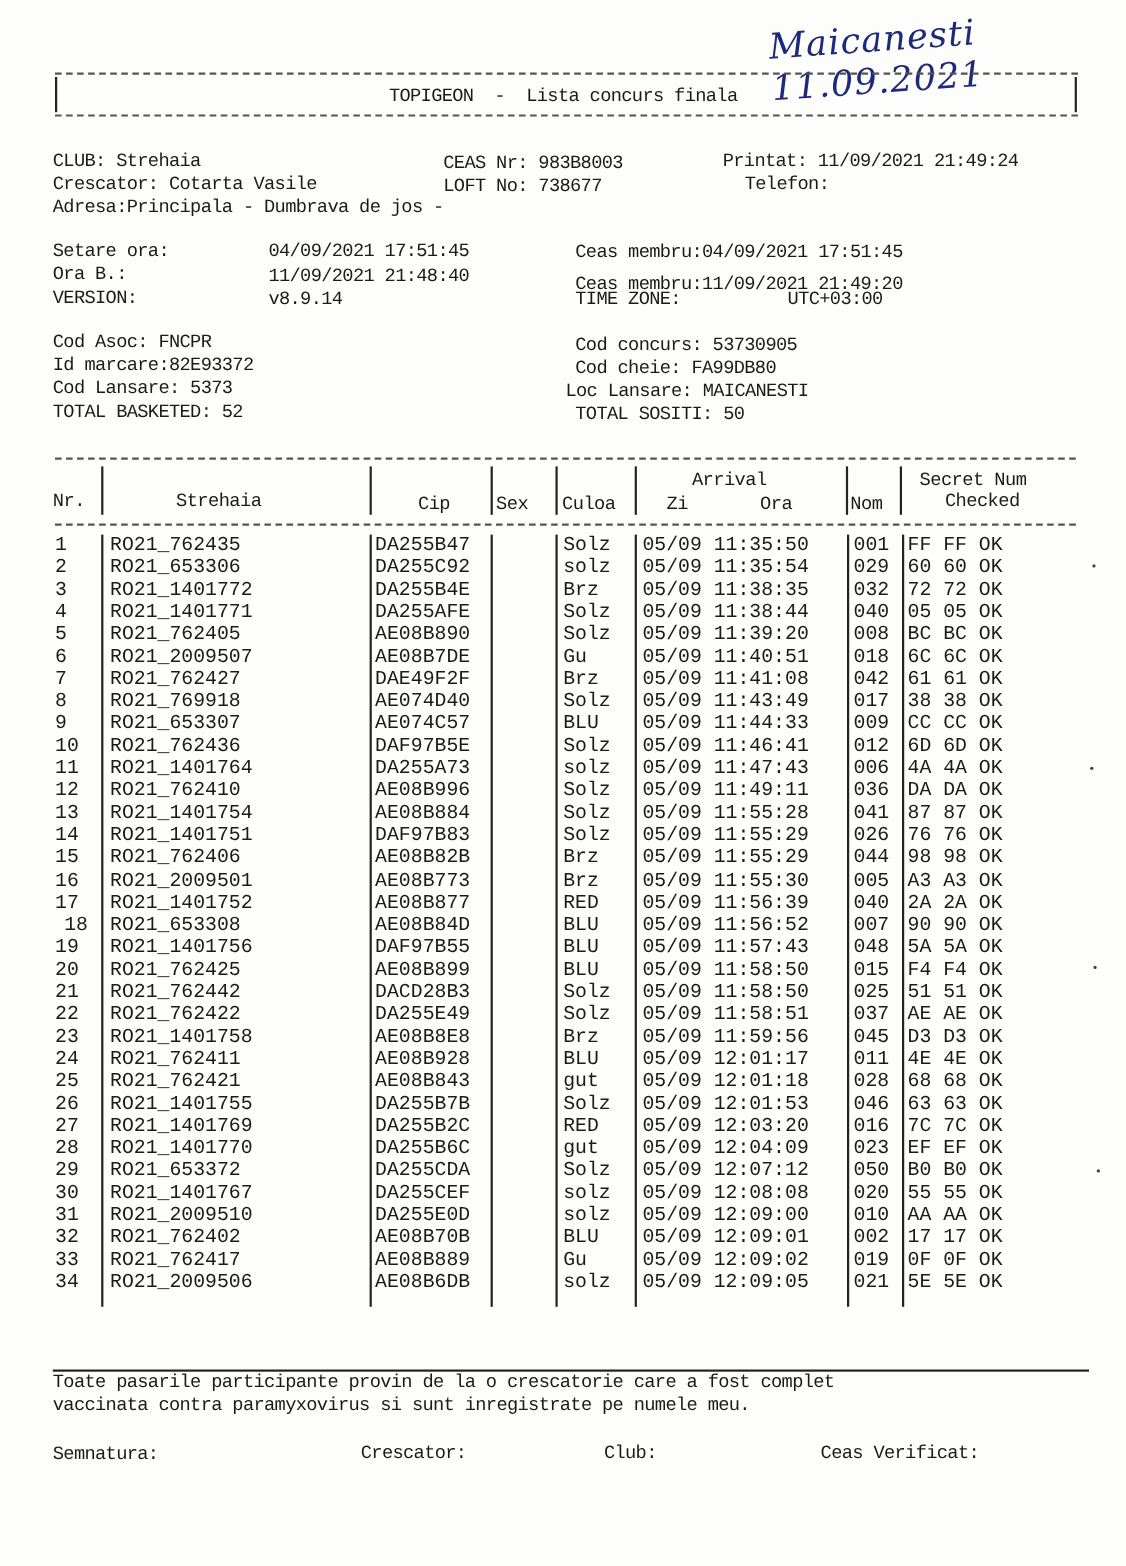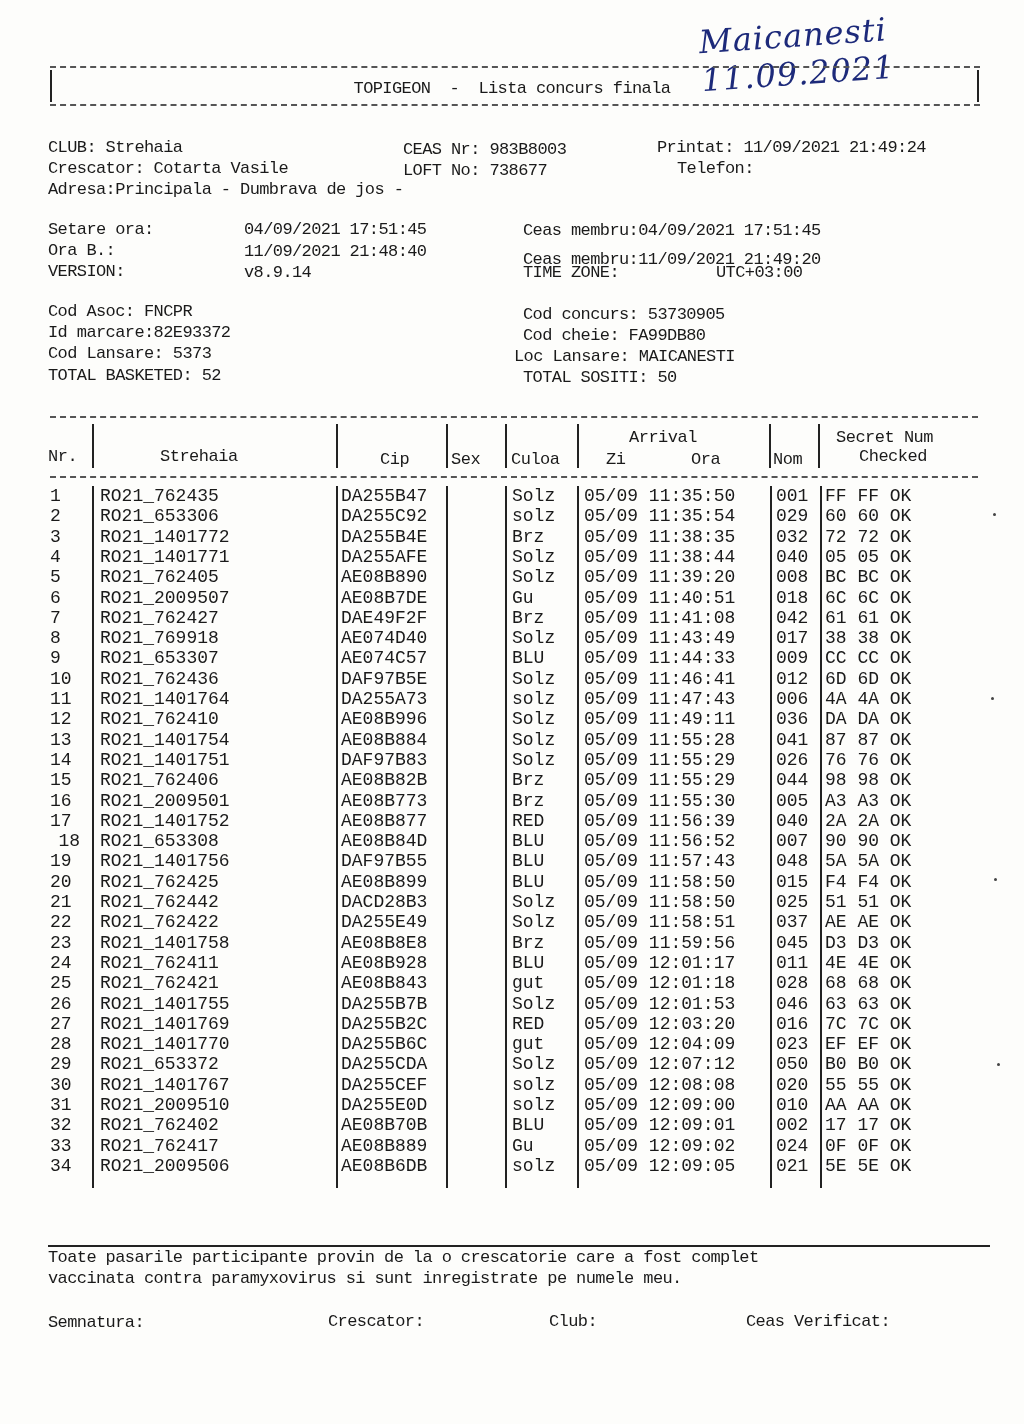--- a/index.html
+++ b/index.html
@@ -385,21 +385,21 @@
       <span class="cell c-col">BLU</span>
       <span class="cell c-nom">002</span>
       <span class="cell c-sec">17 17 OK</span>
       <span class="cell c-arr"><span>05/09</span> <span>12:09:01</span></span>
     </div>
     <div class="tbl-row" style="top: 1135.6px;">
       <span class="cell c-nr" style="width: 30px; text-align: left;">33</span>
       <span class="cell c-mat">RO21_762417</span>
       <span class="cell c-cip">AE08B889</span>
       <span class="cell c-col">Gu</span>
-      <span class="cell c-nom">024</span>
+      <span class="cell c-nom">019</span>
       <span class="cell c-sec">0F 0F OK</span>
       <span class="cell c-arr"><span>05/09</span> <span>12:09:02</span></span>
     </div>
     <div class="tbl-row" style="top: 1155.9px;">
       <span class="cell c-nr" style="width: 30px; text-align: left;">34</span>
       <span class="cell c-mat">RO21_2009506</span>
       <span class="cell c-cip">AE08B6DB</span>
       <span class="cell c-col">solz</span>
       <span class="cell c-nom">021</span>
       <span class="cell c-sec">5E 5E OK</span>

